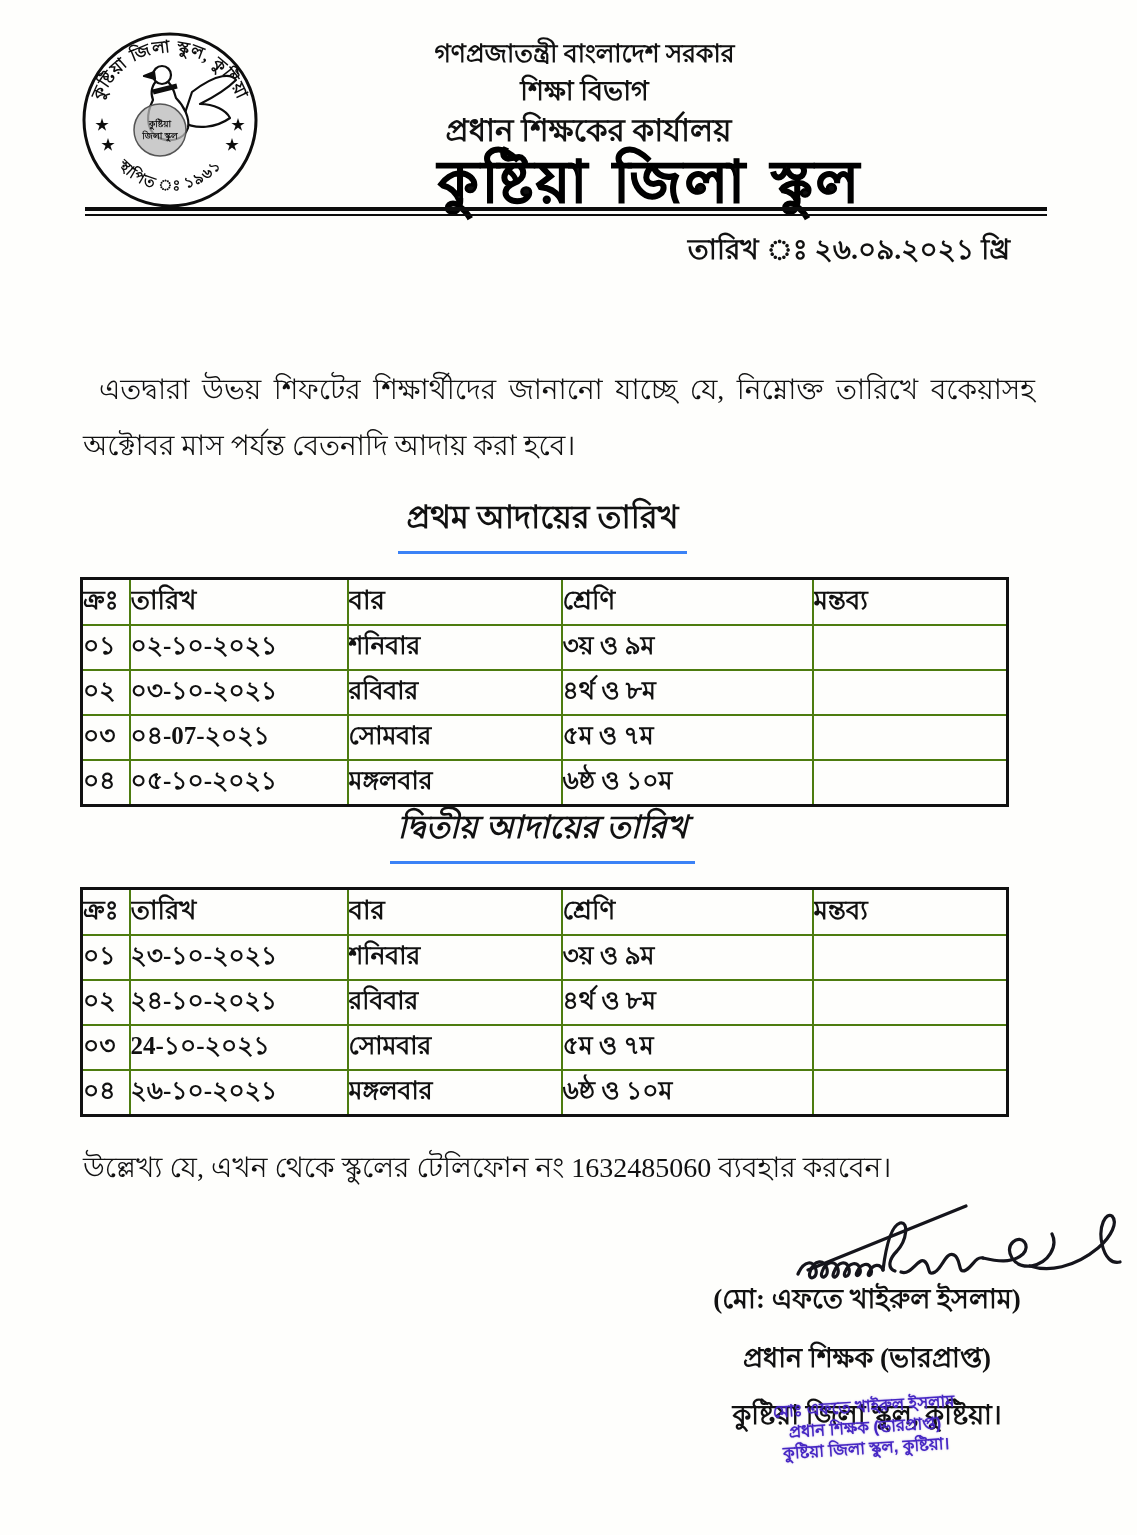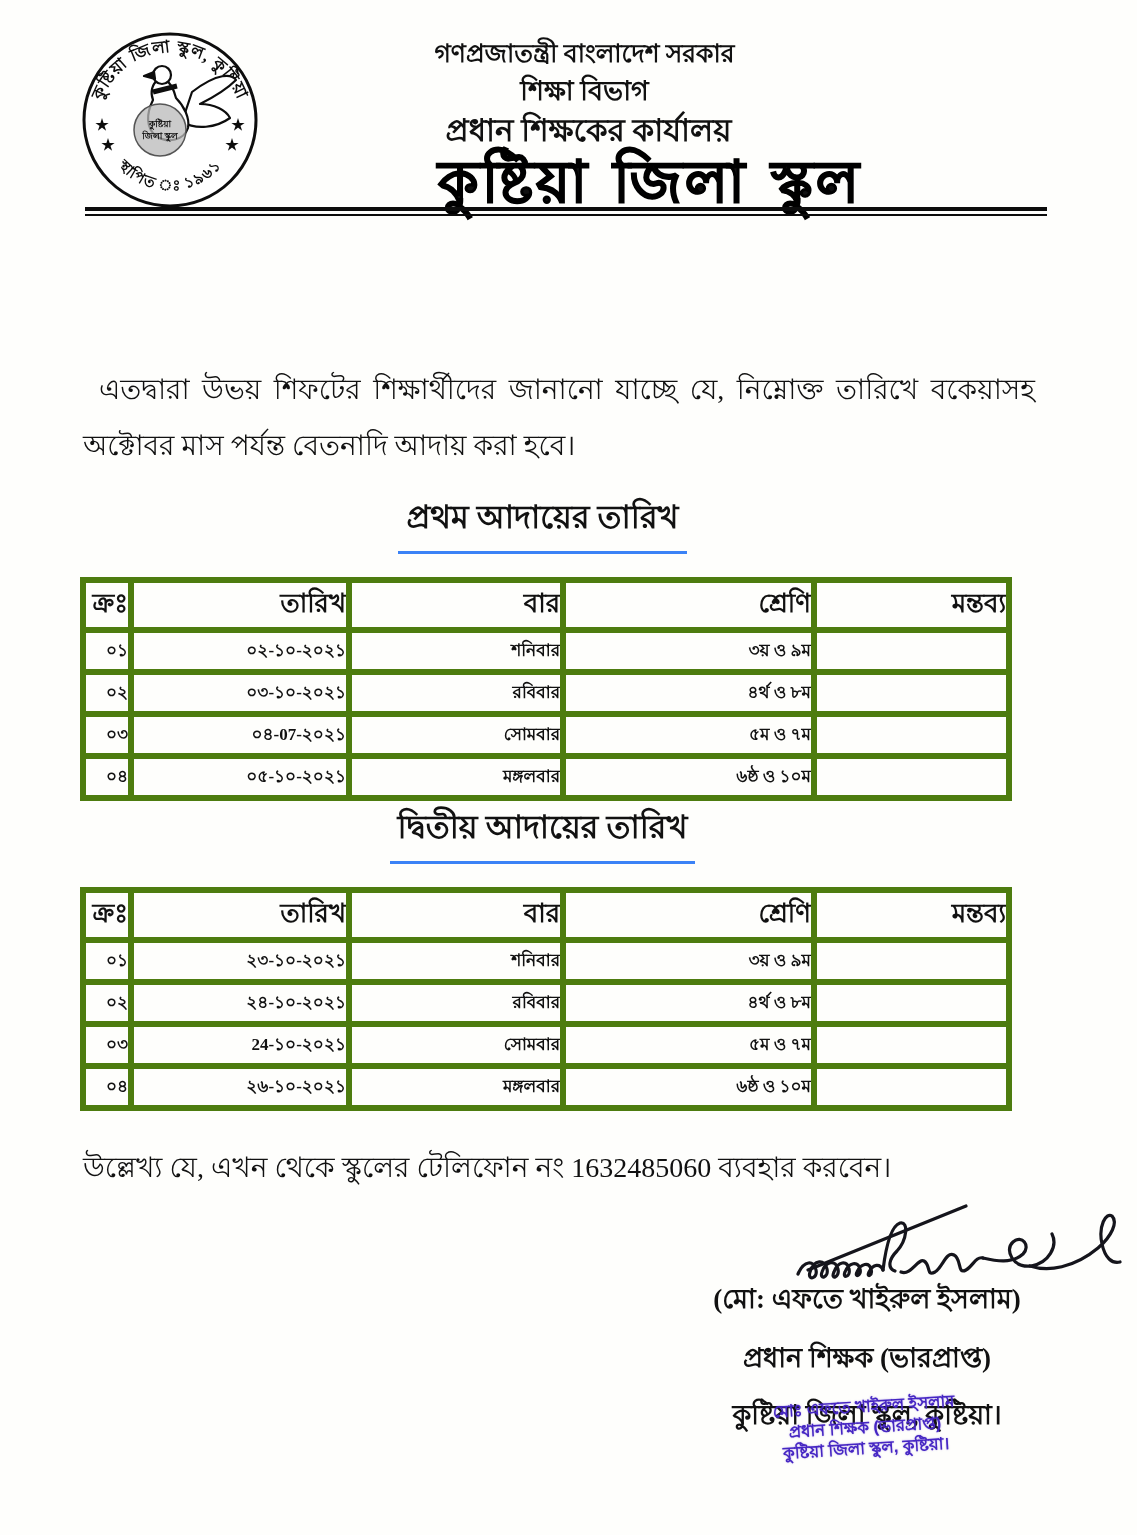--- a/index.html
+++ b/index.html
@@ -40,36 +40,36 @@
     font-size:28px;line-height:56px;font-weight:500;
     text-align:justify;text-indent:16px;
   }
   .sec-title{left:80px;width:925px;text-align:center;}
   .sec-title span{
     display:inline-block;font-size:32px;font-weight:800;
     border-bottom:3px solid #3b82f6;padding:0 8px 5px;
     white-space:nowrap;
   }
   .t1-title{top:492px;}
-  .t2-title{top:802px;}
+  .t2-title{top:802px;font-style:italic;}
 
   table.sched{
     border-collapse:collapse;table-layout:fixed;
     width:926px;background:transparent;
   }
   .t1{top:577px;left:80px;}
   .t2{top:887px;left:80px;}
   table.sched th,table.sched td{
-    border:6px solid #4d7c0f;
-    text-align:right;vertical-align:middle;
+    border:2px solid #4d7c0f;
+    text-align:left;vertical-align:middle;
     overflow:hidden;white-space:nowrap;
     padding:0;
   }
   table.sched th{height:42px;font-size:26px;font-weight:700;}
-  table.sched td{height:36px;font-size:17px;font-weight:600;}
+  table.sched td{height:36px;font-size:25px;font-weight:600;}
   table.sched{border:3px solid #111;}
   col.c-sl{width:48px;}
   col.c-date{width:218px;}
   col.c-day{width:214px;}
   col.c-class{width:251px;}
   col.c-note{width:195px;}
 
   .note-line{top:1146px;left:83px;width:960px;font-size:28px;font-weight:500;white-space:nowrap;}
 
   
@@ -125,20 +125,21 @@
       <text x="80" y="97" font-size="9" text-anchor="middle">কুষ্টিয়া</text>
       <text x="80" y="109" font-size="9" text-anchor="middle">জিলা স্কুল</text>
     </svg>
   </div>
 
   <div class="abs govt">গণপ্রজাতন্ত্রী বাংলাদেশ সরকার</div>
   <div class="abs dept">শিক্ষা বিভাগ</div>
   <div class="abs office">প্রধান শিক্ষকের কার্যালয়</div>
   <div class="abs school-title">কুষ্টিয়া জিলা স্কুল</div>
   <div class="abs double-rule"></div>
+  <div class="abs date-line">তারিখ ঃ ২৬.০৯.২০২১ খ্রি</div>
 
   <div class="abs para">এতদ্বারা উভয় শিফটের শিক্ষার্থীদের জানানো যাচ্ছে যে, নিম্নোক্ত তারিখে বকেয়াসহ অক্টোবর মাস পর্যন্ত বেতনাদি আদায় করা হবে।</div>
 
   <div class="abs sec-title t1-title">
     <span>প্রথম আদায়ের তারিখ</span>
   </div>
   <table class="abs sched t1">
     <colgroup>
         <col class="c-sl">
         <col class="c-date">

